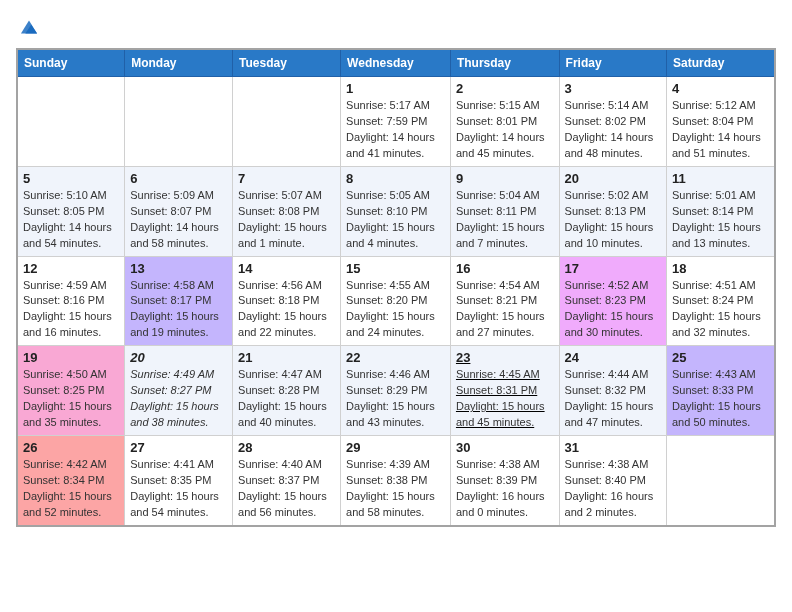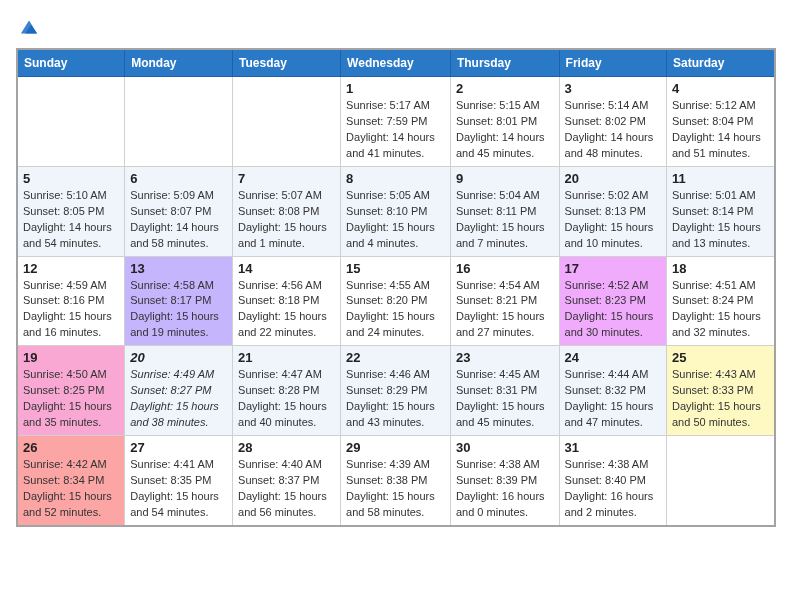--- a/index.html
+++ b/index.html
@@ -227,29 +227,29 @@
             <div class="day-info">Sunrise: 4:49 AM<br>Sunset: 8:27 PM<br>Daylight: 15 hours and 38 minutes.</div>
           </td>
           <td style="background: rgb(240, 244, 251);">
             <div class="day-number">21</div>
             <div class="day-info">Sunrise: 4:47 AM<br>Sunset: 8:28 PM<br>Daylight: 15 hours and 40 minutes.</div>
           </td>
           <td style="background: rgb(240, 244, 251);">
             <div class="day-number">22</div>
             <div class="day-info">Sunrise: 4:46 AM<br>Sunset: 8:29 PM<br>Daylight: 15 hours and 43 minutes.</div>
           </td>
-          <td style="background: rgb(240, 244, 251);">
+          <td style="background: rgb(240, 244, 251); text-decoration: underline;">
             <div class="day-number">23</div>
             <div class="day-info">Sunrise: 4:45 AM<br>Sunset: 8:31 PM<br>Daylight: 15 hours and 45 minutes.</div>
           </td>
           <td style="background: rgb(240, 244, 251);">
             <div class="day-number">24</div>
             <div class="day-info">Sunrise: 4:44 AM<br>Sunset: 8:32 PM<br>Daylight: 15 hours and 47 minutes.</div>
           </td>
-          <td style="background: #fef9c3;">
+          <td style="background: #c4b5fd;">
             <div class="day-number">25</div>
             <div class="day-info">Sunrise: 4:43 AM<br>Sunset: 8:33 PM<br>Daylight: 15 hours and 50 minutes.</div>
           </td>
         </tr>
         <tr>
           <td style="background: #fca5a5;">
             <div class="day-number">26</div>
             <div class="day-info">Sunrise: 4:42 AM<br>Sunset: 8:34 PM<br>Daylight: 15 hours and 52 minutes.</div>
           </td>
           <td style="background: rgb(255, 255, 255);">

